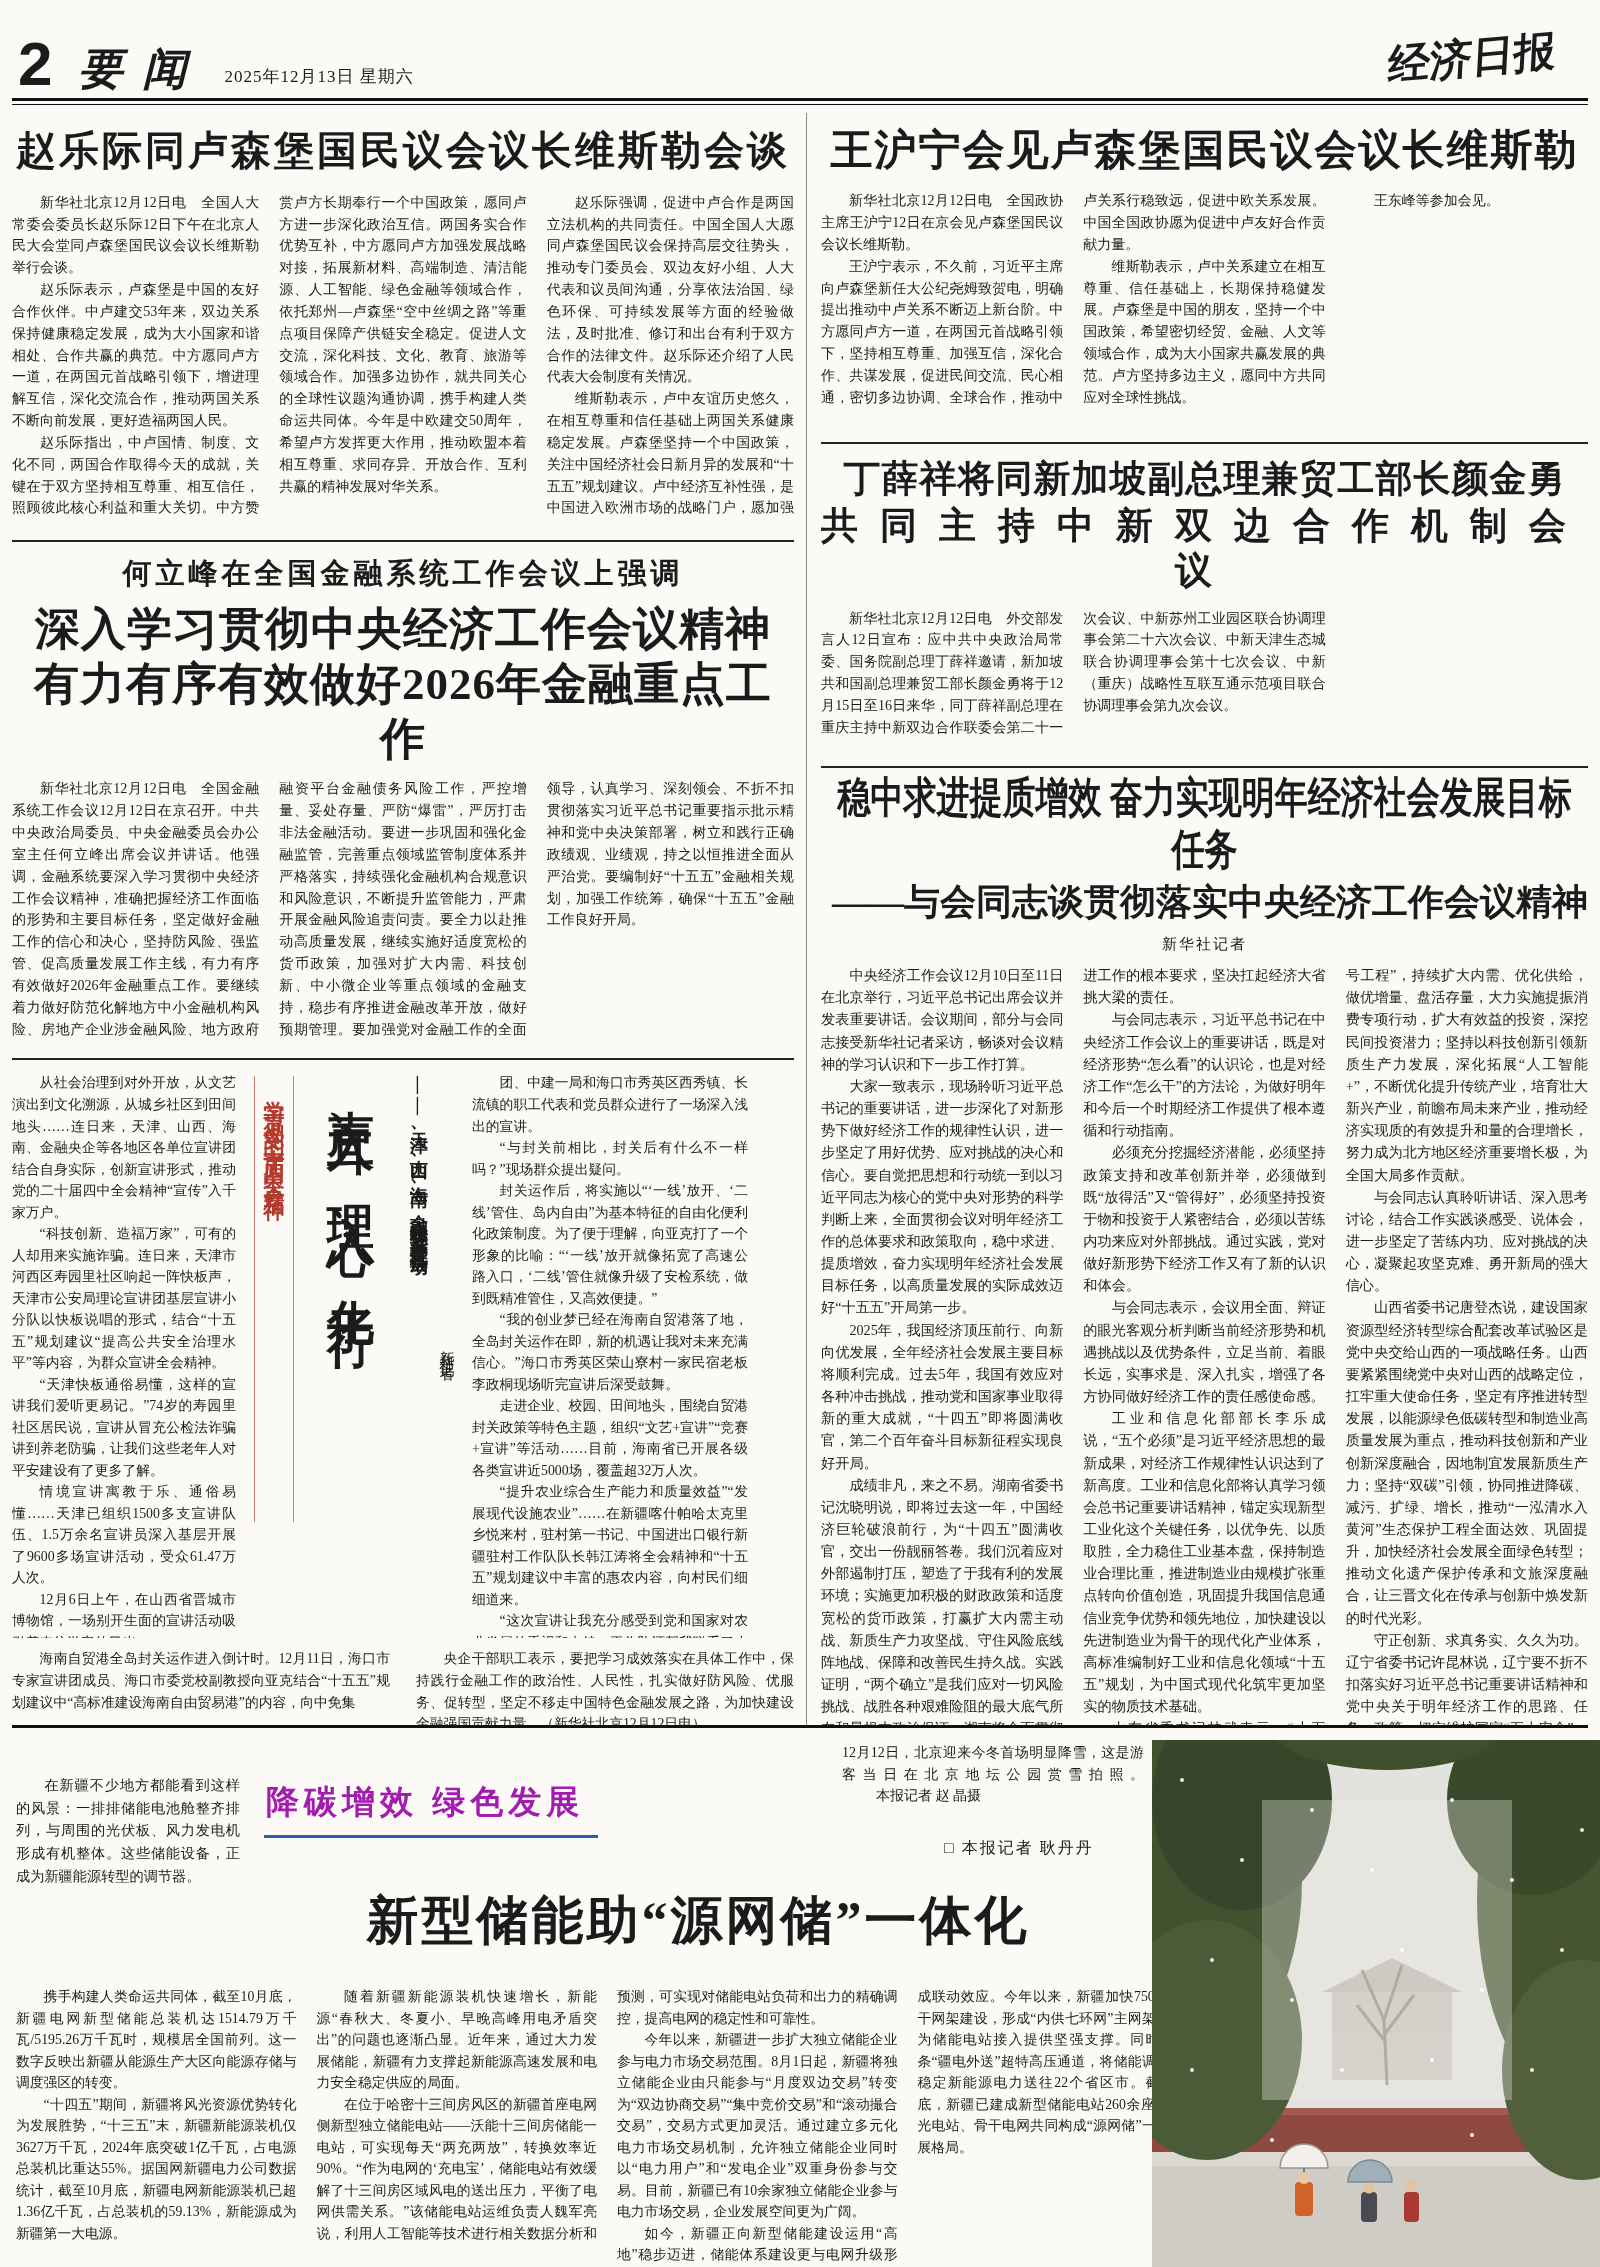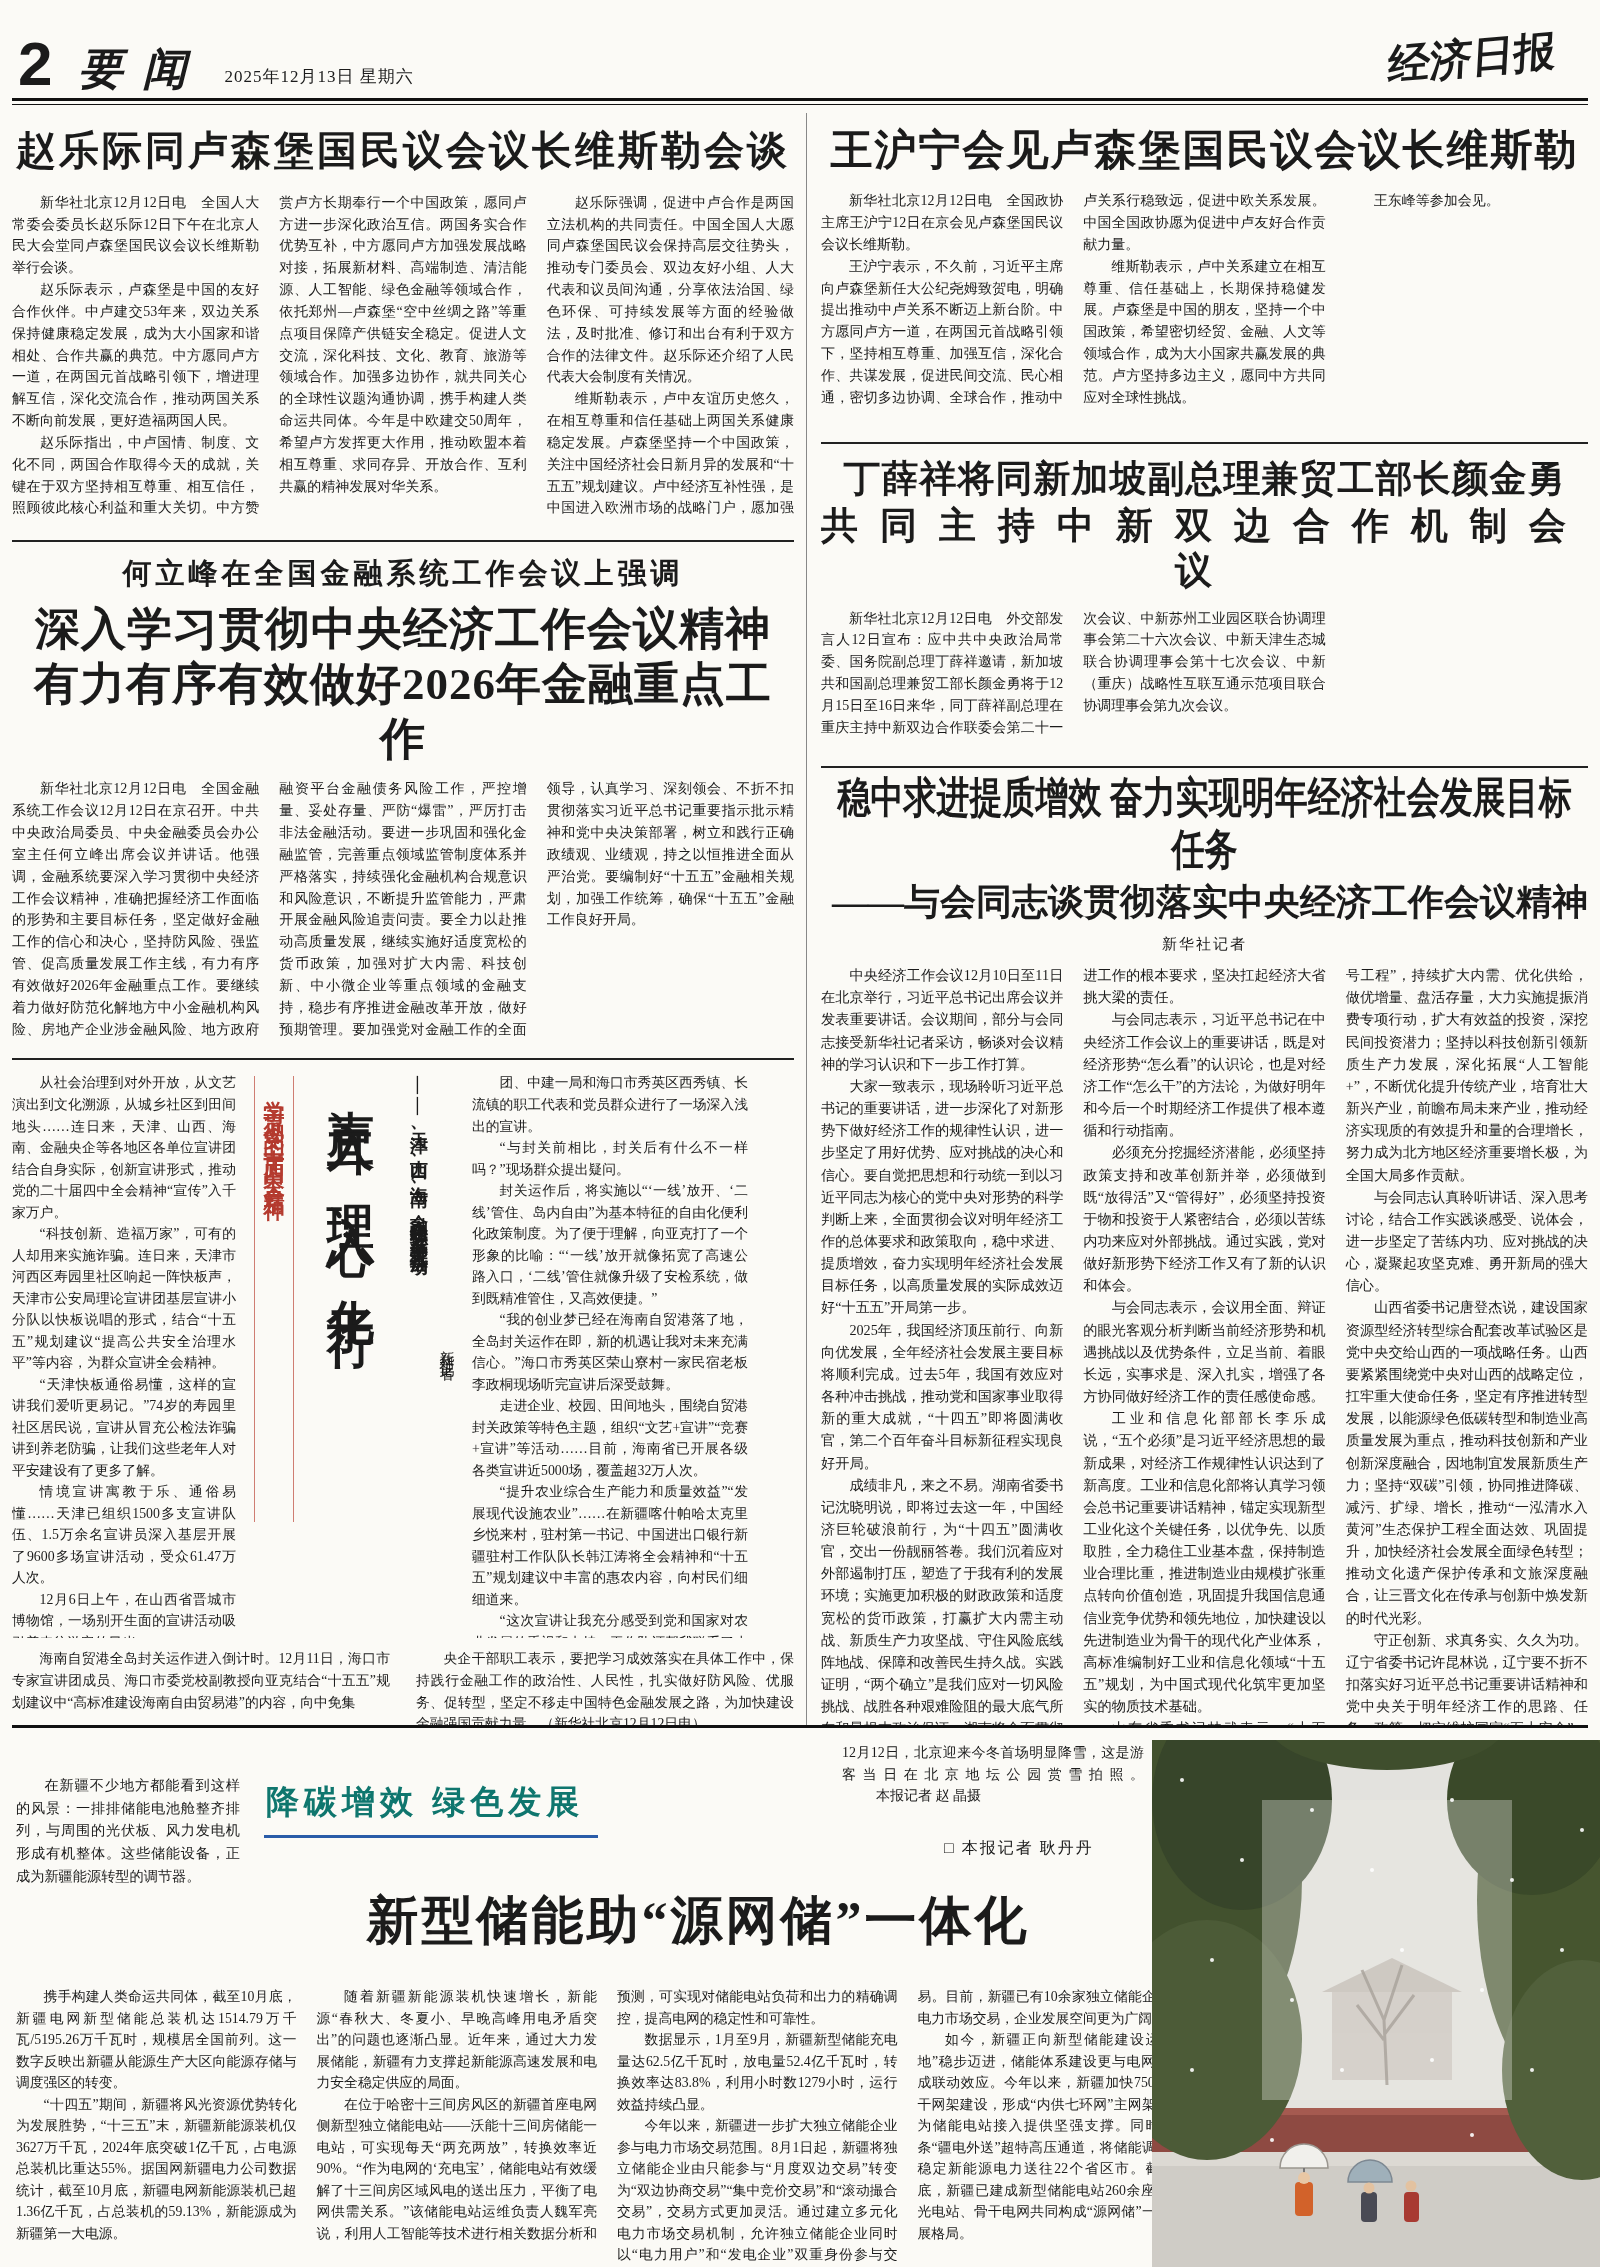--- a/index.html
+++ b/index.html
@@ -55,21 +55,21 @@
   .v-head{writing-mode:vertical-rl;font-size:47px;font-weight:900;letter-spacing:12px;margin:0 24px 0 10px;flex:none;}
   .v-sub{writing-mode:vertical-rl;font-size:18px;font-weight:600;letter-spacing:3px;padding-top:4px;margin-right:6px;flex:none;}
   .v-byline{writing-mode:vertical-rl;font-size:15px;padding-top:266px;margin-right:16px;flex:none;letter-spacing:4px;}
   .strip{display:flex;gap:26px;margin-top:10px;font-size:13.8px;line-height:1.56;}
   .strip>div{flex:1;overflow:hidden;height:92px;}
   
   .heavy-rule{border-top:3px solid #111;margin-top:0;}
   .bottom{position:relative;height:552px;}
   .b-intro{position:absolute;left:4px;top:46px;width:224px;font-size:14.2px;line-height:1.6;}
   .b-intro p{margin:0;text-indent:2em;text-align:justify;}
-  .b-kicker{position:absolute;left:252px;top:52px;font-size:33px;font-weight:900;color:#0f766e;
+  .b-kicker{position:absolute;left:252px;top:52px;font-size:33px;font-weight:900;color:#a21caf;
     border-bottom:3px solid #2a5ca8;padding:0 14px 10px 2px;letter-spacing:5px;font-family:"Liberation Sans",sans-serif;}
   .b-byline{position:absolute;left:932px;top:110px;font-size:16px;letter-spacing:2px;}
   .b-head{position:absolute;left:236px;top:158px;width:900px;text-align:center;font-size:52px;font-weight:900;letter-spacing:3px;}
   .b-cols{position:absolute;left:4px;top:258px;width:1182px;height:286px;}
   .b-cols .cols{height:286px;font-size:13.8px;}
   .caption{position:absolute;left:830px;top:14px;width:302px;font-size:14px;line-height:1.55;text-align:justify;}
   .caption .credit{display:inline-block;margin-left:34px;white-space:nowrap;}
   .photoframe{position:absolute;left:1140px;top:12px;width:452px;height:528px;overflow:hidden;background:#e7e6e3;}
 </style>
 </head>
@@ -211,21 +211,20 @@
     <div class="b-kicker">降碳增效 绿色发展</div>
     <div class="b-byline">□ 本报记者 耿丹丹</div>
     <h1 class="b-head">新型储能助“源网储”一体化</h1>
 
     <div class="b-cols">
       <div class="cols c4" style="height:286px;">
           <p>携手构建人类命运共同体，截至10月底，新疆电网新型储能总装机达1514.79万千瓦/5195.26万千瓦时，规模居全国前列。这一数字反映出新疆从能源生产大区向能源存储与调度强区的转变。</p>
           <p>“十四五”期间，新疆将风光资源优势转化为发展胜势，“十三五”末，新疆新能源装机仅3627万千瓦，2024年底突破1亿千瓦，占电源总装机比重达55%。据国网新疆电力公司数据统计，截至10月底，新疆电网新能源装机已超1.36亿千瓦，占总装机的59.13%，新能源成为新疆第一大电源。</p>
           <p>随着新疆新能源装机快速增长，新能源“春秋大、冬夏小、早晚高峰用电矛盾突出”的问题也逐渐凸显。近年来，通过大力发展储能，新疆有力支撑起新能源高速发展和电力安全稳定供应的局面。</p>
           <p>在位于哈密十三间房风区的新疆首座电网侧新型独立储能电站——沃能十三间房储能一电站，可实现每天“两充两放”，转换效率近90%。“作为电网的‘充电宝’，储能电站有效缓解了十三间房区域风电的送出压力，平衡了电网供需关系。”该储能电站运维负责人魏军亮说，利用人工智能等技术进行相关数据分析和预测，可实现对储能电站负荷和出力的精确调控，提高电网的稳定性和可靠性。</p>
-          <p>数据显示，1月至9月，新疆新型储能充电量达62.5亿千瓦时，放电量52.4亿千瓦时，转换效率达83.8%，利用小时数1279小时，运行效益持续凸显。</p>
           <p>今年以来，新疆进一步扩大独立储能企业参与电力市场交易范围。8月1日起，新疆将独立储能企业由只能参与“月度双边交易”转变为“双边协商交易”“集中竞价交易”和“滚动撮合交易”，交易方式更加灵活。通过建立多元化电力市场交易机制，允许独立储能企业同时以“电力用户”和“发电企业”双重身份参与交易。目前，新疆已有10余家独立储能企业参与电力市场交易，企业发展空间更为广阔。</p>
           <p>如今，新疆正向新型储能建设运用“高地”稳步迈进，储能体系建设更与电网升级形成联动效应。今年以来，新疆加快750千伏骨干网架建设，形成“内供七环网”主网架格局，为储能电站接入提供坚强支撑。同时依托5条“疆电外送”超特高压通道，将储能调节后的稳定新能源电力送往22个省区市。截至9月底，新疆已建成新型储能电站260余座，与风光电站、骨干电网共同构成“源网储”一体化发展格局。</p>
         </div>
     </div>
 
     <figure class="photoframe" style="margin:0;">
       <svg width="452" height="528" viewBox="0 0 452 528" xmlns="http://www.w3.org/2000/svg">
         <rect x="0" y="0" width="452" height="528" fill="#e9e8e4"></rect>
 
         <rect x="0" y="0" width="452" height="380" fill="#e3e2de"></rect>

